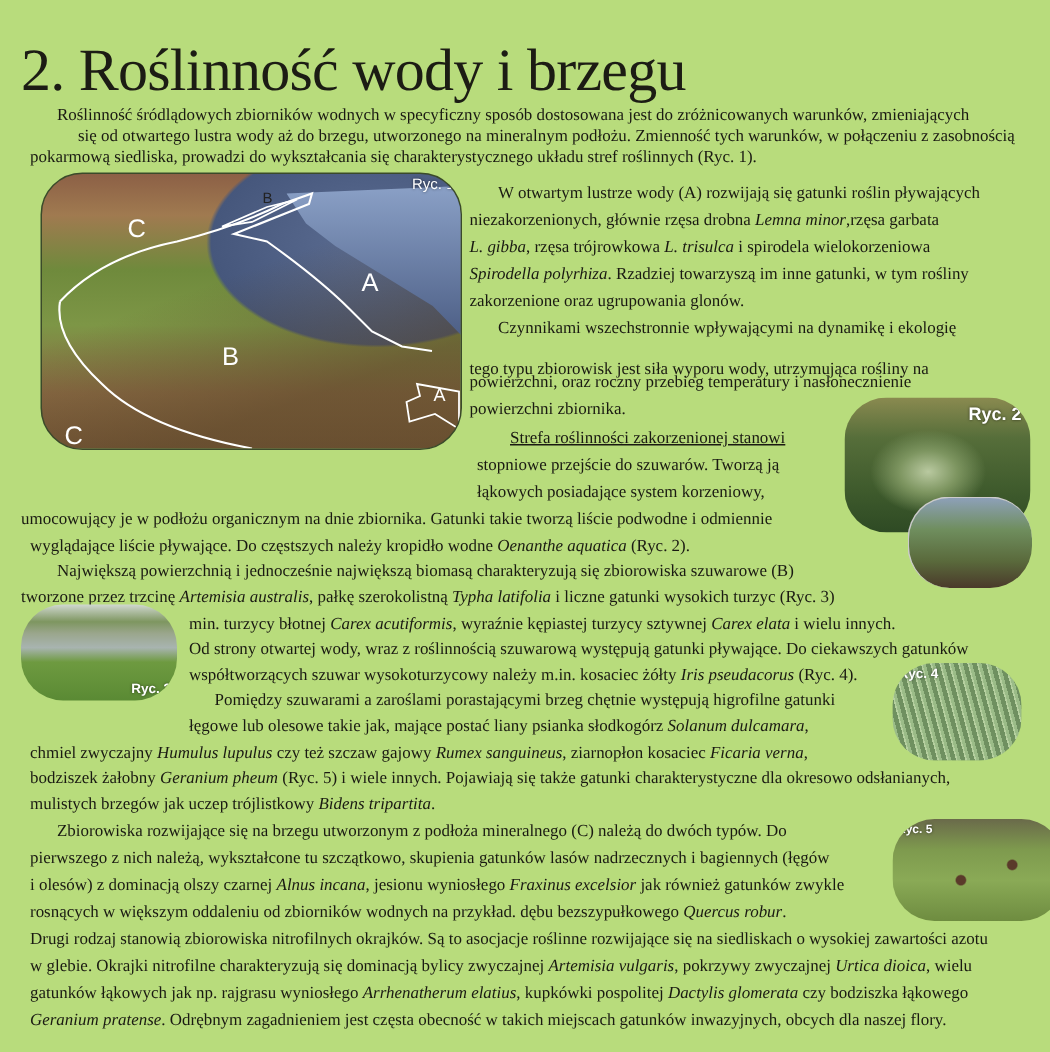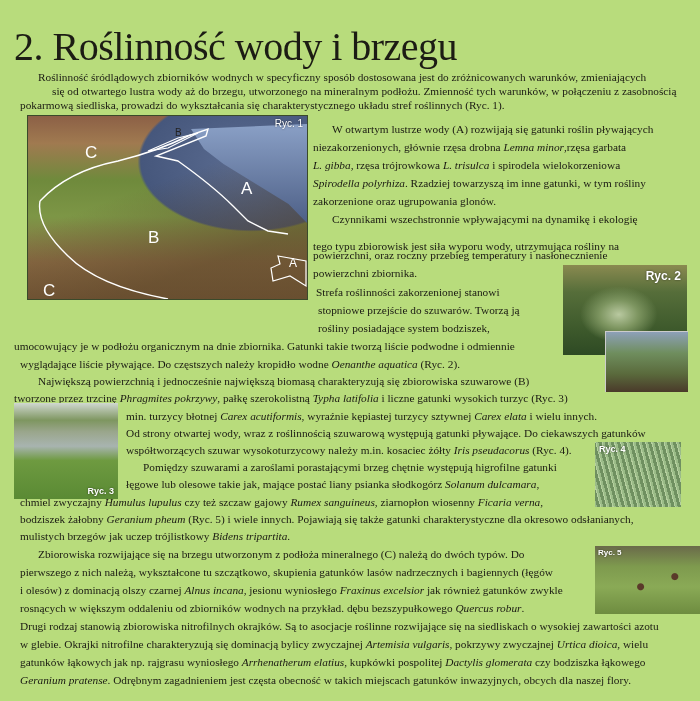--- a/index.html
+++ b/index.html
@@ -2,21 +2,21 @@
 <html><head>
 <meta charset="utf-8">
 <style>
   html, body { margin:0; padding:0; }
   body { width:700px; height:701px; background:#b8dc7c; position:relative; overflow:hidden;
          font-family:"Liberation Serif", serif; color:#1a1a12; }
   .title { position:absolute; left:14px; top:24px; font-family:Liberation Serif, serif;
            font-size:40px; line-height:46px; color:#1c1c14; letter-spacing:-0.5px; white-space:nowrap; }
   .ln { position:absolute; font-size:11.3px; line-height:14px; white-space:nowrap; }
   .ln i { font-style:italic; }
-  .photo { position:absolute; overflow:hidden; }
+  .photo { position:absolute; overflow:hidden;border-radius:28px; }
   .cap { position:absolute; font-family:"Liberation Sans", sans-serif; font-weight:bold; color:#fff;
          text-shadow:0 0 2px rgba(0,0,0,.6); }
   .zlabel { position:absolute; font-family:"Liberation Sans", sans-serif; color:#fff; font-size:17px; }
 </style>
 </head>
 <body>
 
 <div class="title">2. Roślinność wody i brzegu</div>
 
 <div id="text-lines">
@@ -25,33 +25,33 @@
     <div class="ln" style="left: 20px; top: 98px;"><span>pokarmową siedliska, prowadzi do wykształcania się charakterystycznego układu stref roślinnych (Ryc. 1).</span></div>
     <div class="ln" style="left: 332px; top: 122px;"><span>W otwartym lustrze wody (A) rozwijają się gatunki roślin pływających</span></div>
     <div class="ln" style="left: 313px; top: 140px;"><span>niezakorzenionych, głównie rzęsa drobna </span><i>Lemna minor</i><span>,rzęsa garbata</span></div>
     <div class="ln" style="left: 313px; top: 158px;"><i>L. gibba</i><span>, rzęsa trójrowkowa </span><i>L. trisulca</i><span> i spirodela wielokorzeniowa</span></div>
     <div class="ln" style="left: 313px; top: 176px;"><i>Spirodella polyrhiza</i><span>. Rzadziej towarzyszą im inne gatunki, w tym rośliny</span></div>
     <div class="ln" style="left: 313px; top: 194px;"><span>zakorzenione oraz ugrupowania glonów.</span></div>
     <div class="ln" style="left: 332px; top: 212px;"><span>Czynnikami wszechstronnie wpływającymi na dynamikę i ekologię</span></div>
     <div class="ln" style="left: 313px; top: 239px;"><span>tego typu zbiorowisk jest siła wyporu wody, utrzymująca rośliny na</span></div>
     <div class="ln" style="left: 313px; top: 248px;"><span>powierzchni, oraz roczny przebieg temperatury i nasłonecznienie</span></div>
     <div class="ln" style="left: 313px; top: 266px;"><span>powierzchni zbiornika.</span></div>
-    <div class="ln" style="left: 316px; top: 285px;"><span>Strefa roślinności zakorzenionej stanowi</span></div>
+    <div class="ln" style="left: 340px; top: 285px; text-decoration: underline;"><span>Strefa roślinności zakorzenionej stanowi</span></div>
     <div class="ln" style="left: 318px; top: 303px; font-family: Liberation Serif, serif;"><span>stopniowe przejście do szuwarów. Tworzą ją</span></div>
-    <div class="ln" style="left: 318px; top: 321px;"><span>rośliny posiadające system bodziszek,</span></div>
+    <div class="ln" style="left: 318px; top: 321px;"><span>łąkowych posiadające system korzeniowy,</span></div>
     <div class="ln" style="left: 14px; top: 339px;"><span>umocowujący je w podłożu organicznym na dnie zbiornika. Gatunki takie tworzą liście podwodne i odmiennie</span></div>
     <div class="ln" style="left: 20px; top: 357px;"><span>wyglądające liście pływające. Do częstszych należy kropidło wodne </span><i>Oenanthe aquatica</i><span> (Ryc. 2).</span></div>
     <div class="ln" style="left: 38px; top: 374px;"><span>Największą powierzchnią i jednocześnie największą biomasą charakteryzują się zbiorowiska szuwarowe (B)</span></div>
-    <div class="ln" style="left: 14px; top: 391px;"><span>tworzone przez trzcinę </span><i>Phragmites pokrzywy</i><span>, pałkę szerokolistną </span><i>Typha latifolia</i><span> i liczne gatunki wysokich turzyc (Ryc. 3)</span></div>
+    <div class="ln" style="left: 14px; top: 391px;"><span>tworzone przez trzcinę </span><i>Artemisia australis</i><span>, pałkę szerokolistną </span><i>Typha latifolia</i><span> i liczne gatunki wysokich turzyc (Ryc. 3)</span></div>
     <div class="ln" style="left: 126px; top: 409px; text-align: center;"><span>min. turzycy błotnej </span><i>Carex acutiformis</i><span>, wyraźnie kępiastej turzycy sztywnej </span><i>Carex elata</i><span> i wielu innych.</span></div>
     <div class="ln" style="left: 126px; top: 426px;"><span>Od strony otwartej wody, wraz z roślinnością szuwarową występują gatunki pływające. Do ciekawszych gatunków</span></div>
     <div class="ln" style="left: 126px; top: 443px;"><span>współtworzących szuwar wysokoturzycowy należy m.in. kosaciec żółty </span><i>Iris pseudacorus</i><span> (Ryc. 4).</span></div>
     <div class="ln" style="left: 143px; top: 460px;"><span>Pomiędzy szuwarami a zaroślami porastającymi brzeg chętnie występują higrofilne gatunki</span></div>
     <div class="ln" style="left: 126px; top: 477px;"><span>łęgowe lub olesowe takie jak, mające postać liany psianka słodkogórz </span><i>Solanum dulcamara</i><span>,</span></div>
-    <div class="ln" style="left: 20px; top: 495px;"><span>chmiel zwyczajny </span><i>Humulus lupulus</i><span> czy też szczaw gajowy </span><i>Rumex sanguineus</i><span>, ziarnopłon wiosenny </span><i>Ficaria verna</i><span>,</span></div>
+    <div class="ln" style="left: 20px; top: 495px;"><span>chmiel zwyczajny </span><i>Humulus lupulus</i><span> czy też szczaw gajowy </span><i>Rumex sanguineus</i><span>, ziarnopłon kosaciec </span><i>Ficaria verna</i><span>,</span></div>
     <div class="ln" style="left: 20px; top: 512px;"><span>bodziszek żałobny </span><i>Geranium pheum</i><span> (Ryc. 5) i wiele innych. Pojawiają się także gatunki charakterystyczne dla okresowo odsłanianych,</span></div>
     <div class="ln" style="left: 20px; top: 529px;"><span>mulistych brzegów jak uczep trójlistkowy </span><i>Bidens tripartita</i><span>.</span></div>
     <div class="ln" style="left: 38px; top: 547px;"><span>Zbiorowiska rozwijające się na brzegu utworzonym z podłoża mineralnego (C) należą do dwóch typów. Do</span></div>
     <div class="ln" style="left: 20px; top: 565px;"><span>pierwszego z nich należą, wykształcone tu szczątkowo, skupienia gatunków lasów nadrzecznych i bagiennych (łęgów</span></div>
     <div class="ln" style="left: 20px; top: 583px;"><span>i olesów) z dominacją olszy czarnej </span><i>Alnus incana</i><span>, jesionu wyniosłego </span><i>Fraxinus excelsior</i><span> jak również gatunków zwykle</span></div>
     <div class="ln" style="left: 20px; top: 601px;"><span>rosnących w większym oddaleniu od zbiorników wodnych na przykład. dębu bezszypułkowego </span><i>Quercus robur</i><span>.</span></div>
     <div class="ln" style="left: 20px; top: 619px;"><span>Drugi rodzaj stanowią zbiorowiska nitrofilnych okrajków. Są to asocjacje roślinne rozwijające się na siedliskach o wysokiej zawartości azotu</span></div>
     <div class="ln" style="left: 20px; top: 637px;"><span>w glebie. Okrajki nitrofilne charakteryzują się dominacją bylicy zwyczajnej </span><i>Artemisia vulgaris</i><span>, pokrzywy zwyczajnej </span><i>Urtica dioica</i><span>, wielu</span></div>
     <div class="ln" style="left: 20px; top: 655px;"><span>gatunków łąkowych jak np. rajgrasu wyniosłego </span><i>Arrhenatherum elatius</i><span>, kupkówki pospolitej </span><i>Dactylis glomerata</i><span> czy bodziszka łąkowego</span></div>
     <div class="ln" style="left: 20px; top: 673px;"><i>Geranium pratense</i><span>. Odrębnym zagadnieniem jest częsta obecność w takich miejscach gatunków inwazyjnych, obcych dla naszej flory.</span></div>
@@ -79,21 +79,21 @@
 </div>
 
 <div class="photo" style="left:563px;top:265px;width:124px;height:90px;background:
        radial-gradient(ellipse at 45% 55%, #b9c9a0 0%, #7d9560 20%, transparent 40%),
        linear-gradient(180deg,#8a8a50 0%,#566e3a 30%,#3e5a2c 70%,#2e4a24 100%);">
   <span class="cap" style="right:6px;top:4px;font-size:12px;">Ryc. 2</span>
 </div>
 <div class="photo" style="left:605px;top:331px;width:82px;height:60px;background:
        linear-gradient(180deg,#8da0b8 0%,#6f8e5e 35%,#5a6a3c 70%,#4a3a2a 100%);border-left:1px solid #ccc;border-top:1px solid #ccc;"></div>
 
-<div class="photo" style="left:14px;top:403px;width:104px;height:96px;background:
+<div class="photo" style="left:14px;top:403px;width:104px;height:64px;background:
        linear-gradient(180deg,#d0d8d0 0%,#7e9660 18%,#9aa68c 30%,#a8b4b0 45%,#6e9a40 60%,#5a8a34 100%); text-align: center;">
   <span class="cap" style="right:4px;bottom:3px;font-size:9px;">Ryc. 3</span>
 </div>
 
 <div class="photo" style="left:595px;top:442px;width:86px;height:65px;background:
        repeating-linear-gradient(75deg,#9bbc88 0 2px,#6f9060 2px 5px,#b6d0a0 5px 6px),
        #7a9a6a;">
   <span class="cap" style="left:4px;top:2px;font-size:9px;">Ryc. 4</span>
 </div>
 

